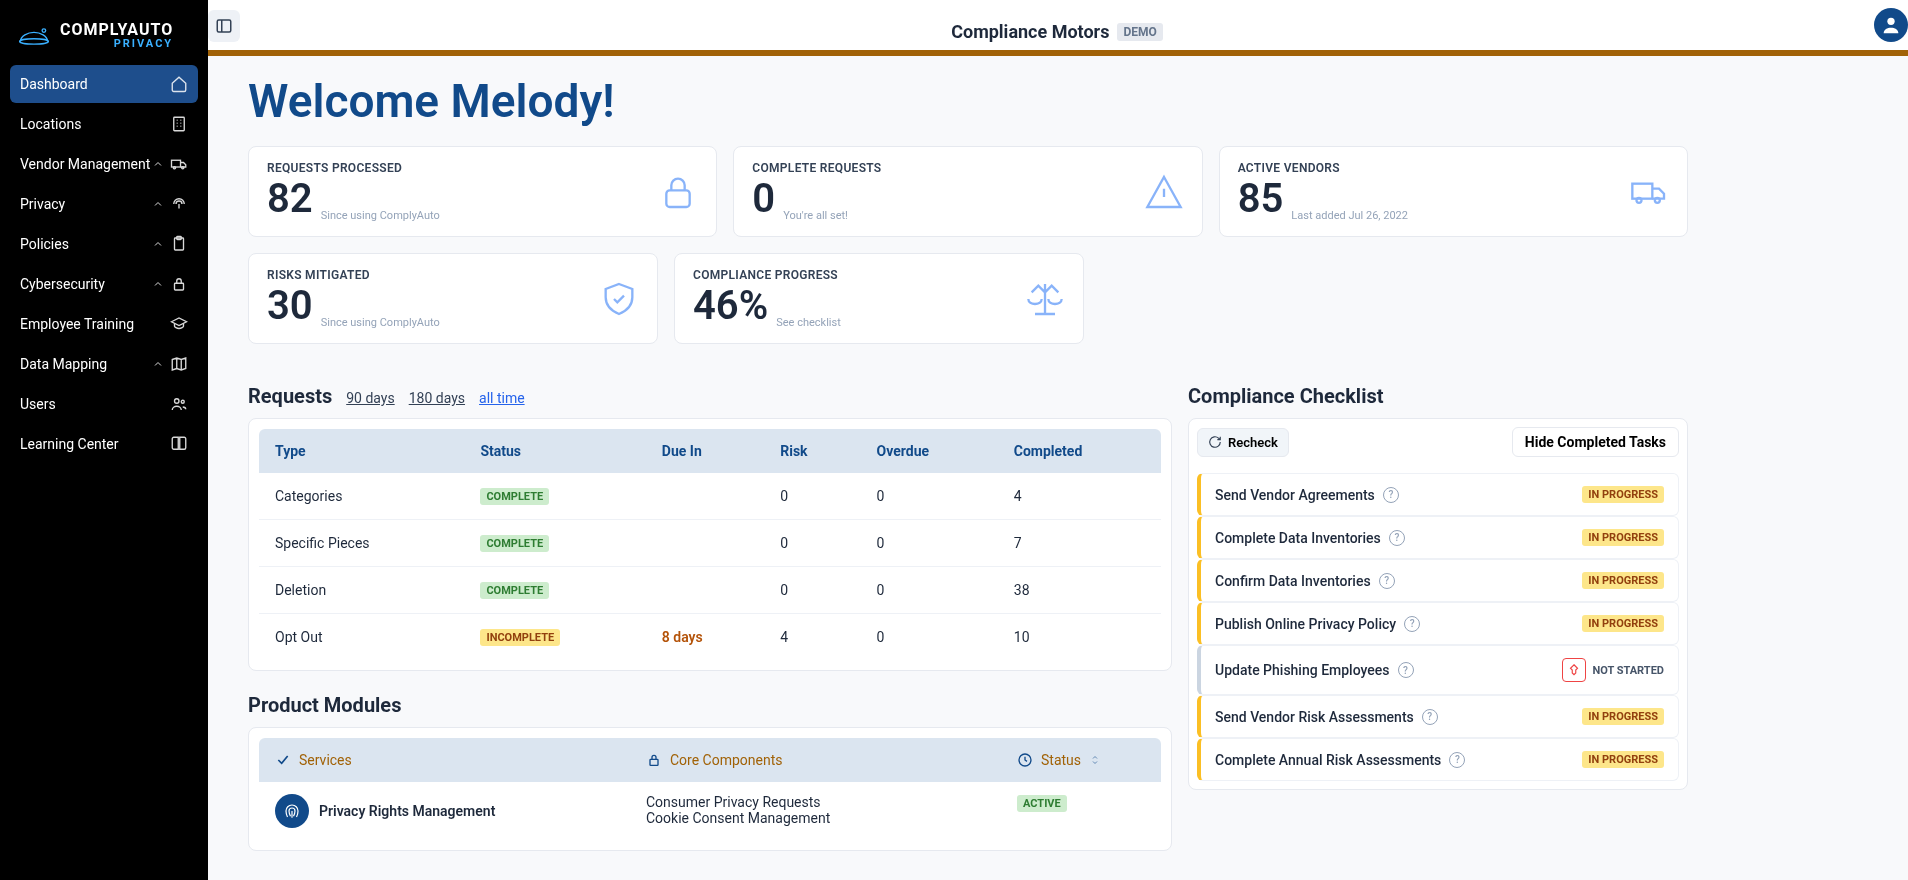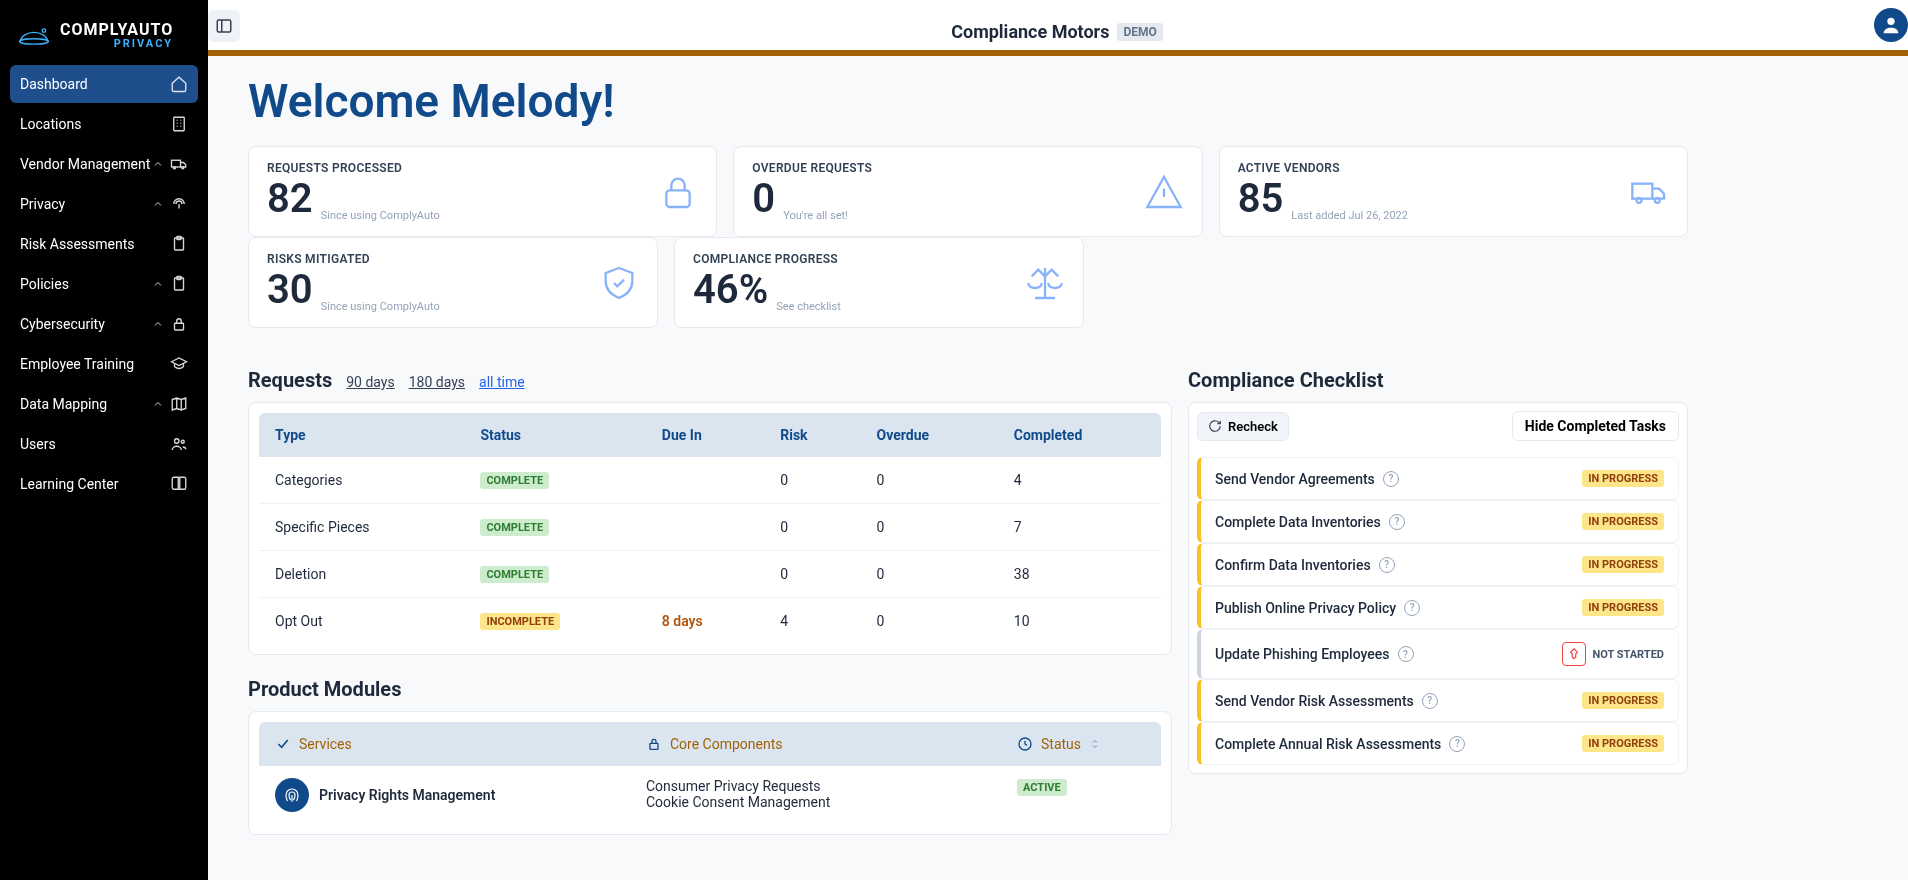--- a/index.html
+++ b/index.html
@@ -18,21 +18,21 @@
 .nav-icon{width:18px;height:18px;opacity:.85}
 .chev{width:12px;height:12px;opacity:.85}
 .main{flex:1;display:flex;flex-direction:column}
 .topbar{display:flex;align-items:flex-end;justify-content:space-between;padding:8px 0;background:#fff;border-bottom:6px solid #a16207}
 .toggle-sidebar{width:32px;height:32px;border-radius:6px;background:#eef1f6;display:flex;align-items:center;justify-content:center;cursor:pointer}
 .org{display:flex;align-items:center;gap:8px;font-weight:700;font-size:18px}
 .demo-badge{background:#e6e9ef;color:#64748b;font-size:12px;font-weight:700;padding:2px 6px;border-radius:3px}
 .avatar{width:34px;height:34px;border-radius:50%;background:#114a8a;display:flex;align-items:center;justify-content:center}
 .content{padding:18px 40px 40px;max-width:1520px}
 .welcome{color:#114a8a;font-size:46px;font-weight:600;margin-bottom:18px}
-.cards-row{display:grid;grid-template-columns:repeat(3,1fr);gap:16px;}
+.cards-row{display:grid;grid-template-columns:repeat(3,1fr);gap:16px;margin-bottom:16px}
 .cards-row2{display:grid;grid-template-columns:1fr 1fr;gap:16px;margin-bottom:40px;max-width:836px}
 .card{background:#fff;border:1px solid #e6e9ef;border-radius:8px;padding:14px 18px;display:flex;justify-content:space-between;align-items:center}
 .card-body{display:flex;flex-direction:column;gap:0}
 .card-label{font-size:12px;font-weight:600;color:#334155;letter-spacing:.3px}
 .card-value-row{display:flex;align-items:flex-end;gap:8px}
 .card-value{font-size:40px;font-weight:600;color:#1e293b}
 .card-sub{font-size:11px;color:#94a3b8}
 .card-icon{width:40px;height:40px;color:#3b82f6;opacity:.6}
 .lower{display:grid;grid-template-columns:1fr 500px;gap:16px;align-items:start}
 .section-head{display:flex;align-items:baseline;gap:14px;margin-bottom:10px}
@@ -125,29 +125,20 @@
         <span class="nav-item-right">
           <svg class="chev" viewBox="0 0 24 24" fill="none" stroke="currentColor" stroke-width="2">
               <path d="M6 15l6-6 6 6"></path>
             </svg>
           <svg class="nav-icon" viewBox="0 0 24 24" fill="none" stroke="currentColor" stroke-width="1.8">
               <path d="M5 12a7 7 0 0114 0M8 12a4 4 0 018 0M12 12v6"></path>
             </svg>
         </span>
       </li>
       <li class="nav-item">
-        <span>Risk Assessments</span>
-        <span class="nav-item-right">
-            <svg class="nav-icon" viewBox="0 0 24 24" fill="none" stroke="currentColor" stroke-width="1.8">
-              <rect x="6" y="4" width="12" height="16" rx="1"></rect>
-              <rect x="9" y="2" width="6" height="4" rx="1"></rect>
-            </svg>
-          </span>
-      </li>
-      <li class="nav-item">
         <span>Policies</span>
         <span class="nav-item-right">
           <svg class="chev" viewBox="0 0 24 24" fill="none" stroke="currentColor" stroke-width="2">
               <path d="M6 15l6-6 6 6"></path>
             </svg>
           <svg class="nav-icon" viewBox="0 0 24 24" fill="none" stroke="currentColor" stroke-width="1.8">
               <rect x="6" y="4" width="12" height="16" rx="1"></rect>
               <rect x="9" y="2" width="6" height="4" rx="1"></rect>
             </svg>
         </span>
@@ -238,21 +229,21 @@
               <div class="card-sub">Since using ComplyAuto</div>
             </div>
           </div>
           <svg class="card-icon" viewBox="0 0 24 24" fill="none" stroke="currentColor" stroke-width="1.4">
               <rect x="5" y="11" width="14" height="10" rx="2"></rect>
               <path d="M8 11V8a4 4 0 018 0v3"></path>
             </svg>
         </div>
         <div class="card">
           <div class="card-body">
-            <div class="card-label">OVERDUE REQUESTS</div>
+            <div class="card-label">COMPLETE REQUESTS</div>
             <div class="card-value-row">
               <div class="card-value">0</div>
               <div class="card-sub">You're all set!</div>
             </div>
           </div>
           <svg class="card-icon" viewBox="0 0 24 24" fill="none" stroke="currentColor" stroke-width="1.4">
               <path d="M12 3l10 18H2z"></path>
               <path d="M12 10v5M12 18h.01"></path>
             </svg>
         </div>

